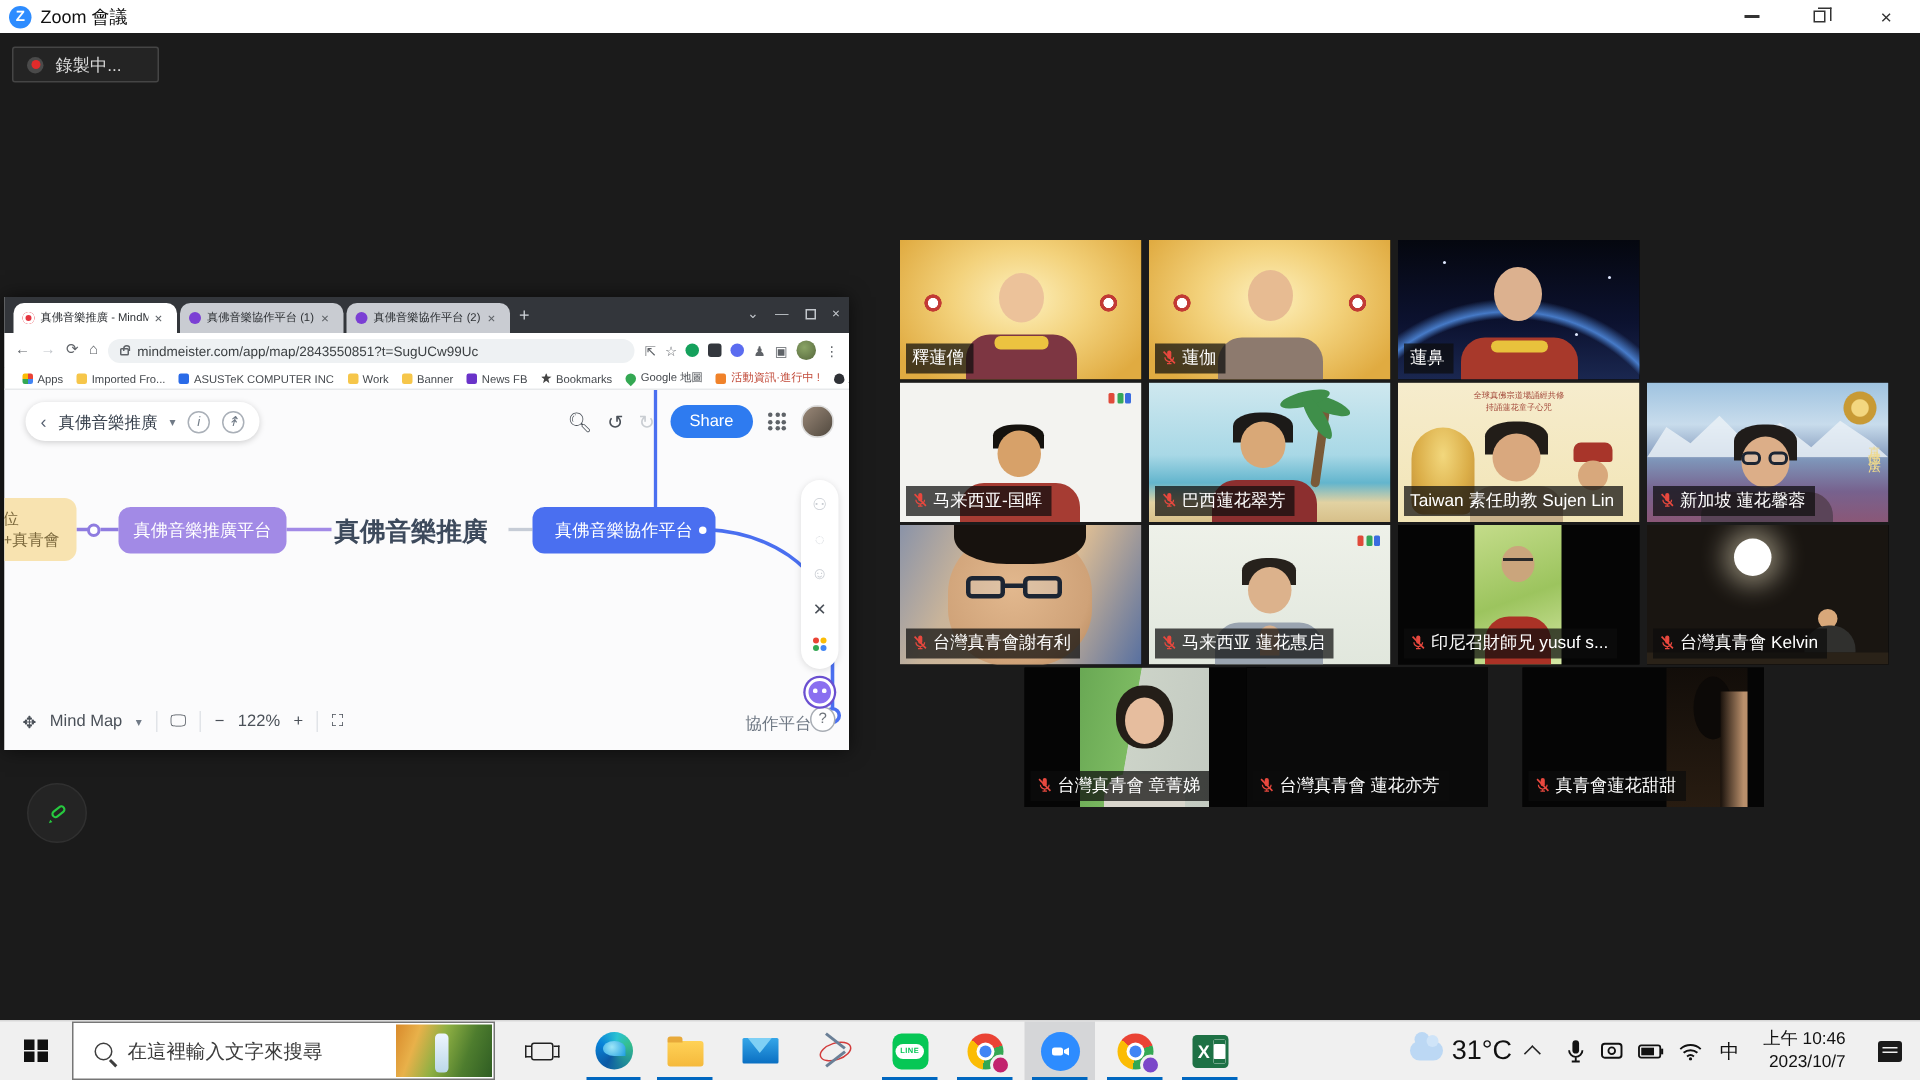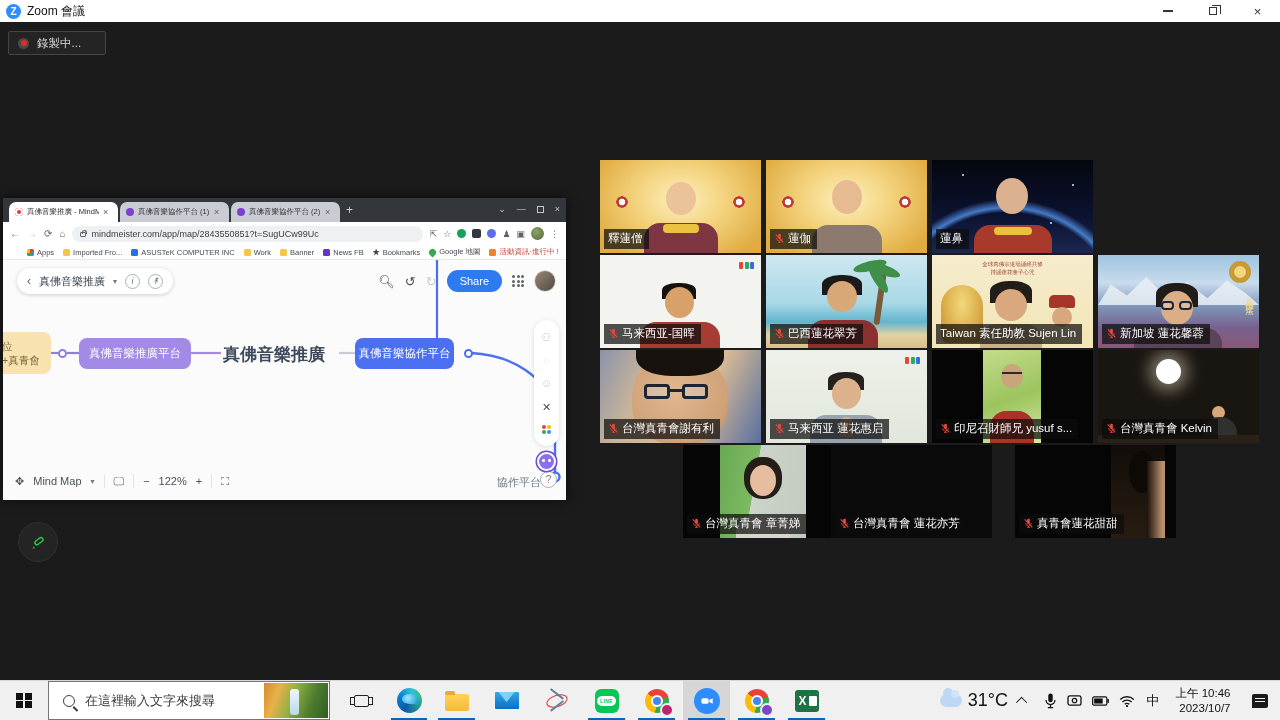--- a/index.html
+++ b/index.html
@@ -44,21 +44,21 @@
 .nav-dis{color:#c0c4c9}
 .addr{height:16px;flex:1;max-width:356px;background:#eef1f3;border-radius:8px;display:flex;align-items:center;padding:0 8px;gap:5px;overflow:hidden}
 .lock{width:6px;height:5px;border:1px solid #5f6368;border-radius:1px;position:relative;margin-top:2px;flex:none}
 .lock::before{content:"";position:absolute;left:0.5px;top:-3px;width:3px;height:3px;border:1px solid #5f6368;border-bottom:none;border-radius:3px 3px 0 0}
 .url{font-size:9px;color:#3c4043;white-space:nowrap}
 .tb-right{display:flex;align-items:center;gap:6px;margin-left:auto}
 .mini-ic{font-size:9px;color:#5f6368}
 .ext{width:9px;height:9px;border-radius:50%}
 .ext-sq{width:9px;height:9px;border-radius:2px}
 .av-chrome{width:13px;height:13px;border-radius:50%;background:radial-gradient(circle at 40% 35%,#8aa465,#55663c)}
-.bmbar{height:15px;background:#fff;border-bottom:1px solid #e7e9eb;display:flex;align-items:center;padding:0 24px;gap:9px;overflow:hidden}
+.bmbar{height:15px;background:#fff;border-bottom:1px solid #e7e9eb;display:flex;align-items:center;padding:0 12px;gap:9px;overflow:hidden}
 .bm{display:flex;align-items:center;gap:3px;font-size:7.5px;color:#45494e;white-space:nowrap;flex:none}
 .bi{width:7px;height:7px;flex:none;border-radius:1.5px}
 .bi-grid{background:conic-gradient(#ea4335 0 25%,#4285f4 0 50%,#34a853 0 75%,#fbbc05 0)}
 .bi-folder{background:#f6c64a}
 .bi-star{background:#444;clip-path:polygon(50% 0,63% 35%,100% 38%,70% 60%,80% 100%,50% 75%,20% 100%,30% 60%,0 38%,37% 35%)}
 .bi-pin{background:#34a853;border-radius:50% 50% 50% 0;transform:rotate(-45deg)}
 
 .canvas{position:absolute;left:0;right:0;top:62px;bottom:0;background:#fbfbfc;overflow:hidden}
 .mm-headL{position:absolute;left:14px;top:8px;height:26px;background:#fff;border-radius:13px;box-shadow:0 1px 4px rgba(0,0,0,.18);display:flex;align-items:center;padding:0 10px;gap:8px;z-index:3}
 .mm-back{font-size:12px;color:#566070}
@@ -68,21 +68,21 @@
 .mm-headR{position:absolute;right:10px;top:8px;height:26px;display:flex;align-items:center;gap:10px;z-index:3}
 .mm-glyph{font-size:13px;color:#4a5058}
 .mm-glyph.dim{color:#c9cdd2}
 .share-pill{height:22px;border-radius:11px;background:#2e7bf0;color:#fff;font-size:11px;padding:0 13px;display:flex;align-items:center}
 .grid9{display:grid;grid-template-columns:repeat(3,3px);grid-gap:1.5px}
 .grid9 i{width:3px;height:3px;border-radius:50%;background:#5f6368}
 .mm-av{width:22px;height:22px;border-radius:50%;background:linear-gradient(135deg,#9a8878,#50483e);border:1px solid #ddd}
 .node{position:absolute;border-radius:8px;color:#fff;font-size:11.5px;display:flex;align-items:center;justify-content:center;white-space:nowrap;z-index:2}
 .n-beige{left:-10px;top:72px;width:58px;height:42px;background:#f8e3b0;color:#7d6a3e;font-size:10.5px;flex-direction:column;align-items:flex-start;padding-left:9px;line-height:1.35;justify-content:center}
 .n-purple{left:76px;top:78px;width:112px;height:31px;background:#a28ae6}
-.n-blue{left:352px;top:78px;width:99px;height:31px;background:#4a6ff0}
+.n-blue{left:352px;top:78px;width:122px;height:31px;background:#4a6ff0}
 .n-title{position:absolute;left:220px;top:83px;font-size:17px;font-weight:bold;color:#3d4a5c;z-index:2}
 .link-dot{position:absolute;width:9px;height:9px;border-radius:50%;background:#fff;z-index:2}
 .dot-purple{left:55px;top:89px;border:2.5px solid #8f7ce0}
 .dot-blue{left:461px;top:89px;border:2.5px solid #4a6ff0}
 .mm-svg{position:absolute;left:0;top:0;z-index:1;pointer-events:none}
 .corner-label{position:absolute;left:494px;top:215px;font-size:11px;color:#6f7884;z-index:2}
 .help-btn{position:absolute;left:537px;top:211px;width:17px;height:17px;border-radius:50%;border:1px solid #a8adb4;background:#fff;color:#6f757c;font-size:10px;display:flex;align-items:center;justify-content:center;z-index:3}
 .help-btn::before{content:"?"}
 .mm-toolsR{position:absolute;right:7px;top:60px;width:25px;height:126px;background:#fff;border-radius:13px;box-shadow:0 1px 5px rgba(0,0,0,.13);display:flex;flex-direction:column;align-items:center;justify-content:space-evenly;z-index:3}
 .tr-ic{font-size:11px;color:#c8ccd2;line-height:1}

